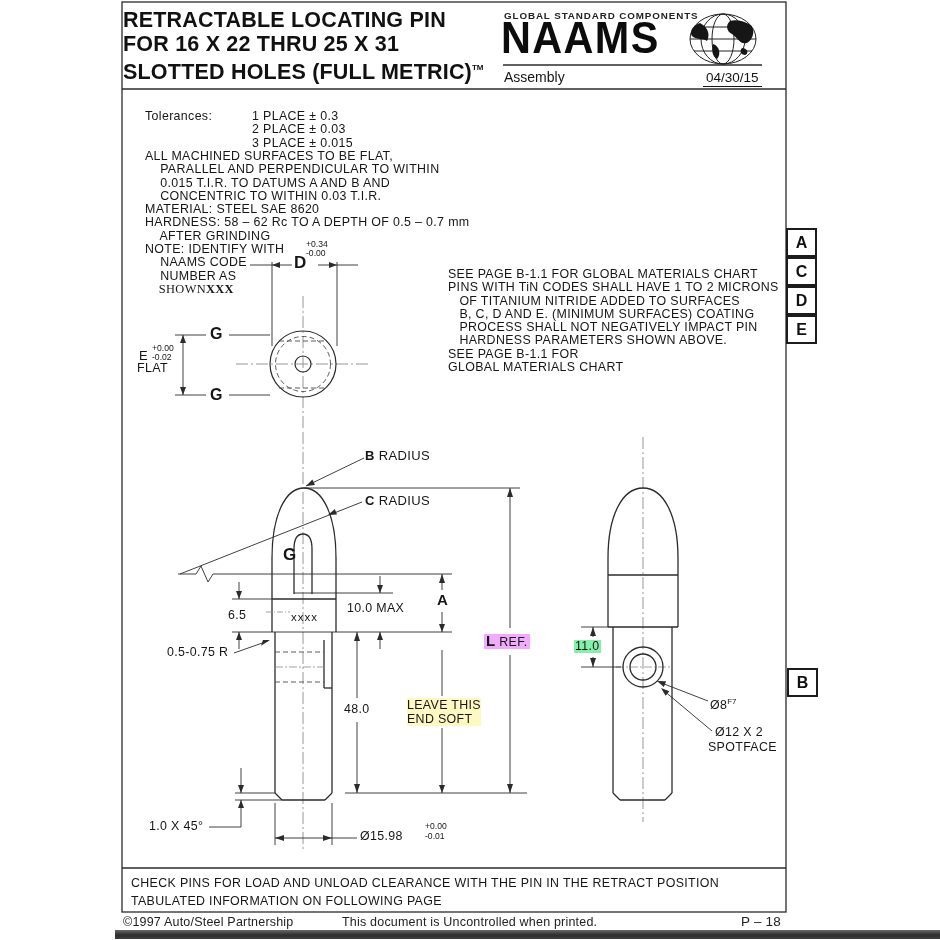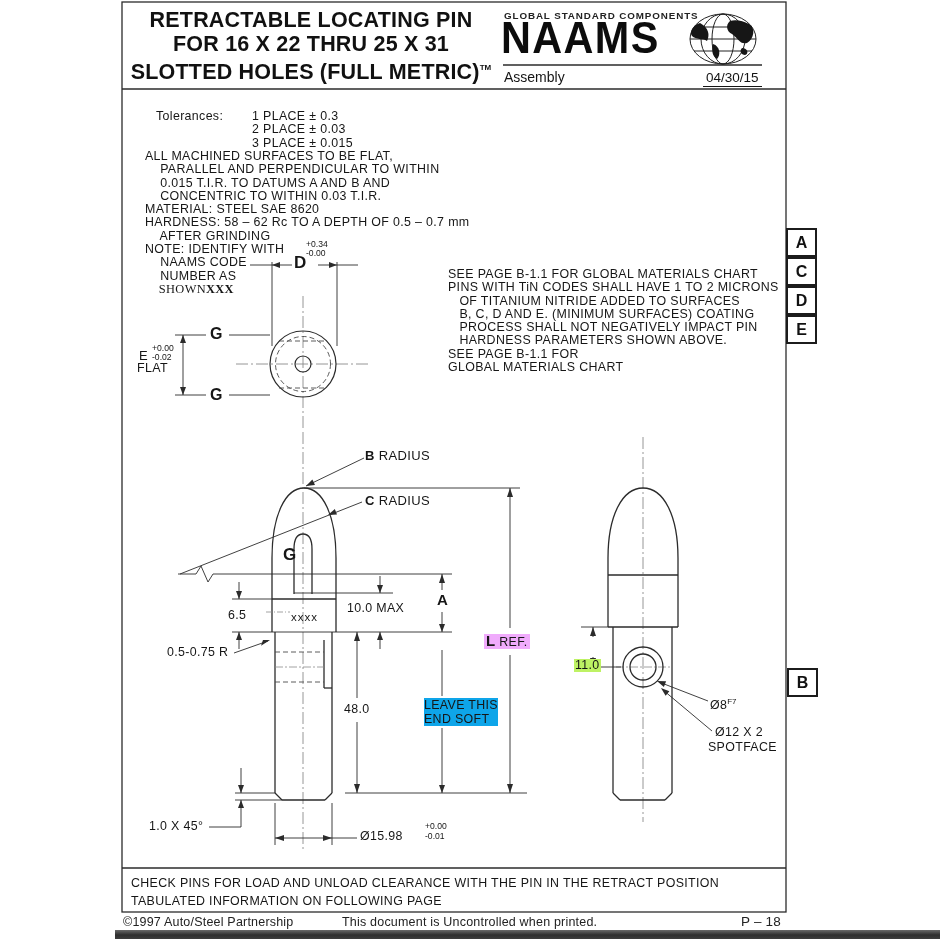--- a/index.html
+++ b/index.html
@@ -3,21 +3,21 @@
 <meta charset="utf-8">
 <style>
   html,body{margin:0;padding:0;background:#fff;}
   .page{position:relative;width:940px;height:940px;background:#fff;overflow:hidden;
         font-family:"Liberation Sans",sans-serif;color:#141414;}
   svg{position:absolute;left:0;top:0;}
   .lbl{position:absolute;font:12.4px/13.3px "Liberation Sans",sans-serif;
        letter-spacing:.35px;color:#161616;white-space:pre;}
   .sm{position:absolute;font:8.6px/9.3px "Liberation Sans",sans-serif;color:#161616;white-space:pre;}
   .b{font-weight:bold;}
-  .title-wrap{position:absolute;left:123px;top:9px;width:376px;text-align:center;
+  .title-wrap{position:absolute;left:123px;top:9px;width:376px;
       font-weight:bold;font-size:21.5px;line-height:23.5px;letter-spacing:.2px;color:#111;}
   .tm{font-size:8px;vertical-align:9px;letter-spacing:0;}
   .brand-tag{position:absolute;left:504px;top:10px;font-size:9.8px;letter-spacing:.9px;font-weight:bold;color:#222;}
   .brand{position:absolute;left:501px;top:15px;font-size:45px;line-height:46px;font-weight:bold;
          letter-spacing:1.5px;transform:scaleX(.92);transform-origin:left top;color:#0c0c0c;}
   .assembly{position:absolute;left:504px;top:69px;font-size:14px;color:#141414;}
   .date{position:absolute;left:703px;top:70px;font-size:13.5px;border-bottom:1.6px solid #141414;
         padding:0 3px 1px 3px;color:#141414;}
   .datum-box{position:absolute;width:27px;height:25px;border:2px solid #1c1c1c;background:#fff;
       display:flex;align-items:center;justify-content:center;font-weight:bold;font-size:16px;color:#111;}
@@ -235,21 +235,21 @@
   <div class="datum-box" style="left:786px;top:286px;">
       <span>D</span>
     </div>
   <div class="datum-box" style="left:786px;top:315px;">
       <span>E</span>
     </div>
   <div class="datum-box" style="left:787px;top:668px;">
       <span>B</span>
     </div>
 
-  <div class="lbl" style="left:156px;top:110px;text-align:center;">Tolerances:</div>
+  <div class="lbl" style="left:145px;top:110px;text-align:center;">Tolerances:</div>
   <div class="lbl" style="left:252px;top:110px;">1 PLACE ± 0.3
 2 PLACE ± 0.03
 3 PLACE ± 0.015</div>
   <div class="lbl" style="left:145px;top:150px;">ALL MACHINED SURFACES TO BE FLAT,
     PARALLEL AND PERPENDICULAR TO WITHIN
     0.015 T.I.R. TO DATUMS A AND B AND
     CONCENTRIC TO WITHIN 0.03 T.I.R.
 MATERIAL: STEEL SAE 8620
 HARDNESS: 58 – 62 Rc TO A DEPTH OF 0.5 – 0.7 mm
     AFTER GRINDING
@@ -280,28 +280,28 @@
   <div class="lbl" style="left:365px;top:449px;font-size:13px;"><span class="b">B</span><span> RADIUS</span></div>
   <div class="lbl" style="left:365px;top:494px;font-size:13px;"><span class="b">C</span><span> RADIUS</span></div>
   <div class="lbl b" style="left:283px;top:548px;font-size:17px;">G</div>
   <div class="lbl" style="left:228px;top:609px;">6.5</div>
   <div class="lbl" style="left:291px;top:611px;font-size:11.5px;letter-spacing:1px;">xxxx</div>
   <div class="lbl" style="left:347px;top:602px;">10.0 MAX</div>
   <div class="lbl b" style="left:435px;top:593px;font-size:15px;background:#fff;padding:0 2px;">A</div>
   <div class="lbl" style="left:484px;top:634px;background:#f0abfc;padding:0 2px;"><span class="b" style="font-size:15px;">L</span><span> REF.</span></div>
   <div class="lbl" style="left:167px;top:646px;">0.5-0.75 R</div>
   <div class="lbl" style="left:342px;top:703px;background:#fff;padding:0 2px;">48.0</div>
-  <div class="lbl" style="left:424px;top:698px;line-height:14px;background:#0ea5e9;">LEAVE THIS
+  <div class="lbl" style="left:407px;top:698px;line-height:14px;background:#fef9c3;">LEAVE THIS
 END SOFT</div>
   <div class="lbl" style="left:149px;top:820px;">1.0 X 45°</div>
   <div class="lbl" style="left:360px;top:830px;">Ø15.98</div>
   <div class="sm" style="left:425px;top:822px;">+0.00</div>
   <div class="sm" style="left:425px;top:832px;">-0.01</div>
 
-  <div class="lbl" style="left:574px;top:659px;background:#bef264;padding:0 1px;">11.0</div>
+  <div class="lbl" style="left:574px;top:640px;background:#86efac;padding:0 1px;">11.0</div>
   <div class="lbl" style="left:710px;top:695px;"><span>Ø8</span><sup class="fit">F7</sup></div>
   <div class="lbl" style="left:715px;top:726px;">Ø12 X 2</div>
   <div class="lbl" style="left:708px;top:741px;">SPOTFACE</div>
 
   <div class="lbl" style="left:131px;top:877px;">CHECK PINS FOR LOAD AND UNLOAD CLEARANCE WITH THE PIN IN THE RETRACT POSITION</div>
   <div class="lbl" style="left:131px;top:895px;">TABULATED INFORMATION ON FOLLOWING PAGE</div>
 
   <div class="ft" style="left:123px;top:915px;">©1997 Auto/Steel Partnership</div>
   <div class="ft" style="left:342px;top:915px;">This document is Uncontrolled when printed.</div>
   <div class="ft" style="left:741px;top:914px;font-size:13.5px;">P – 18</div>

